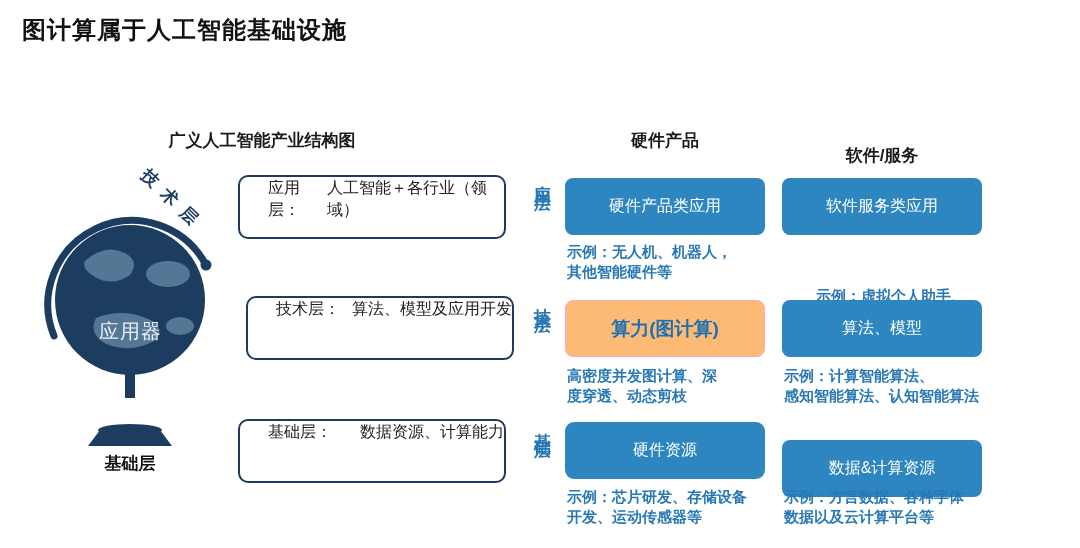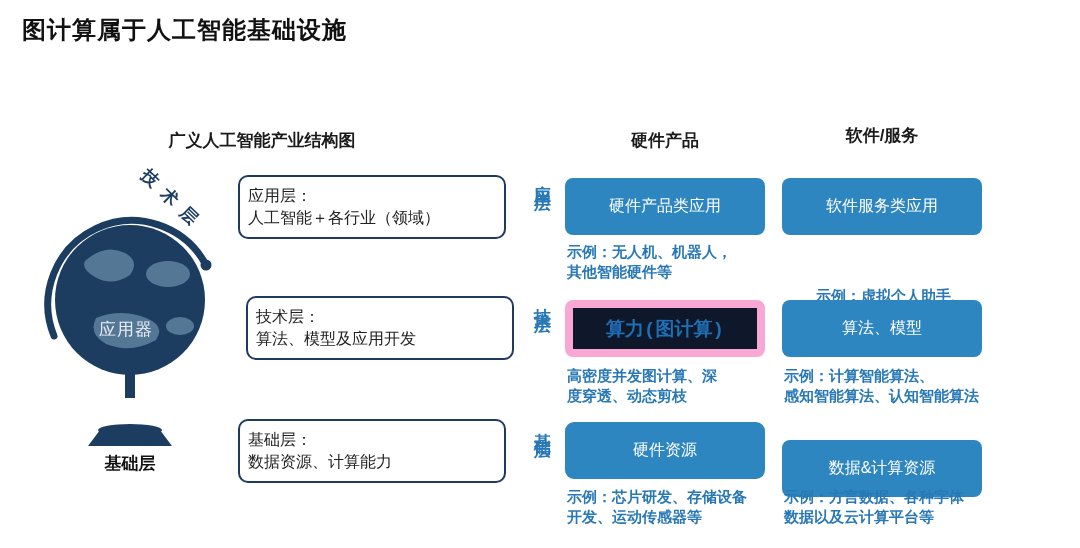--- a/index.html
+++ b/index.html
@@ -10,64 +10,64 @@
   .abs { position:absolute; }
 
   .page-title { left:22px; top:14px; font-size:24px; font-weight:bold; color:#111; letter-spacing:1px; }
 
   .section-header { font-size:17px; font-weight:bold; color:#1a1a1a; text-align:center; }
 
   
   .lbox {
     left:238px; width:268px; height:64px; box-sizing:border-box;
     background:#fff; border:2.5px solid #1f3a5f; border-radius:10px;
-    display:flex; flex-direction:column; justify-content:center;
-    padding-left:8px; font-size:16px; color:#222; line-height:1.4;
+    display:flex; justify-content:space-between;
+    padding-left:28px; font-size:16px; color:#222; line-height:1.4;
   }
   .lbox .t { font-weight:normal; }
 
   
   .vlabel {
     writing-mode:vertical-rl; text-orientation:upright;
     color:#2878b5; font-size:17px; font-weight:600; letter-spacing:5px; left:531px;
   }
 
   
   .cell {
     width:200px; height:57px; border-radius:8px; box-sizing:border-box;
     display:flex; align-items:center; justify-content:center;
     font-size:16px; text-align:center;
   }
   .cell.filled { background:#2e86c0; color:#ffffff; }
-  .cell.outlined { background:#0f172a; border:8px solid #f9a8d4; color:#1f6fb5; font-weight:bold; font-size:19px;font-family:Liberation Mono, monospace; }
+  .cell.outlined { background:#fdba74; border:1px solid #f9a8d4; color:#1f6fb5; font-weight:bold; font-size:19px; }
 
   .caption {
     font-size:15px; font-weight:bold; color:#2878b5;
     white-space:pre-line; line-height:1.32; width:230px;
   }
 
   
   .arm-label {
     left:152px; top:164px; transform:rotate(44deg); transform-origin:left top;
     color:#1c3d60; font-size:17px; font-weight:bold; letter-spacing:10px; white-space:nowrap;
   }
-  .sphere-label { left:99px; top:318px; color:#e9eff5; font-size:17px; letter-spacing:1px; }
+  .sphere-label { left:99px; top:318px; color:#e9eff5; font-size:20px; letter-spacing:1px; }
   .base-label { left:94px; top:452px; width:72px; text-align:center; color:#111; font-size:17px; font-weight:bold; }
 </style>
 </head>
 <body>
 
 <div class="canvas">
 
   <div class="abs page-title">图计算属于人工智能基础设施</div>
 
   <div class="abs section-header" style="left:132px; top:129px; width:260px;">广义人工智能产业结构图</div>
 
   <div class="abs section-header" style="left:565px; top:129px; width:200px;text-align:center;">硬件产品</div>
-  <div class="abs section-header" style="left:782px; top:124px; width:200px;">软件/服务</div>
+  <div class="abs section-header" style="left:782px; top:144px; width:200px;">软件/服务</div>
 
   <svg class="abs" style="left:30px; top:206px;" width="200" height="260" viewBox="0 0 200 260">
 
     <rect x="95" y="160" width="10" height="32" fill="#1c3d60"></rect>
     <polygon points="70,224 130,224 142,240 58,240" fill="#1c3d60"></polygon>
     <ellipse cx="100" cy="224" rx="32" ry="6" fill="#1c3d60"></ellipse>
 
     <circle cx="100" cy="94" r="75" fill="#1c3d60"></circle>
 
     <g fill="#5c7e9c" opacity="0.9">

